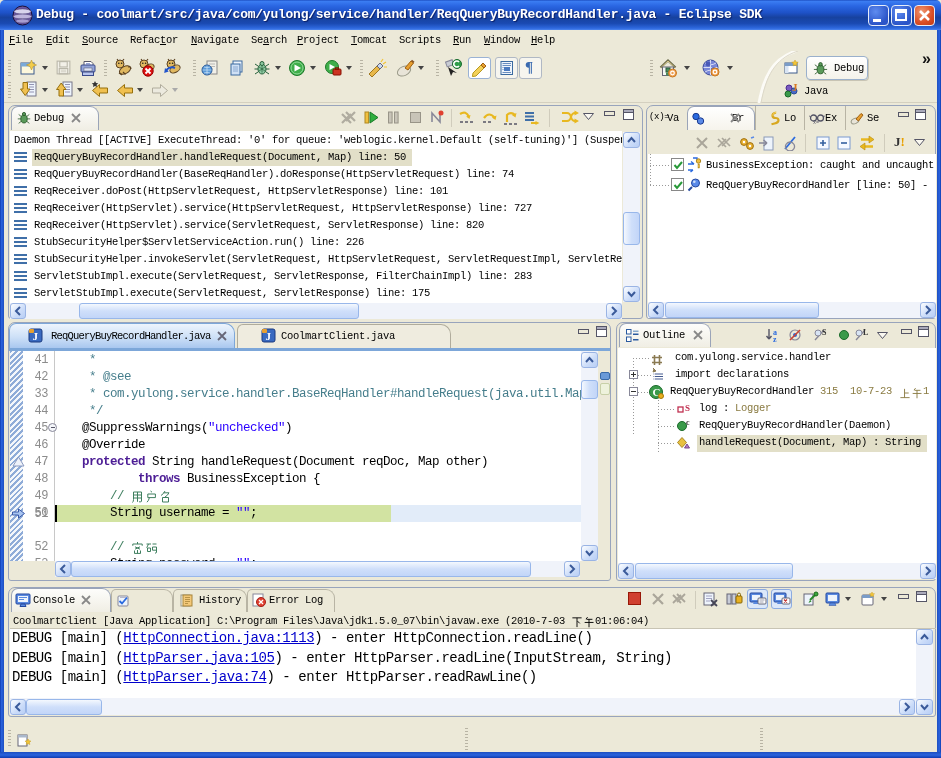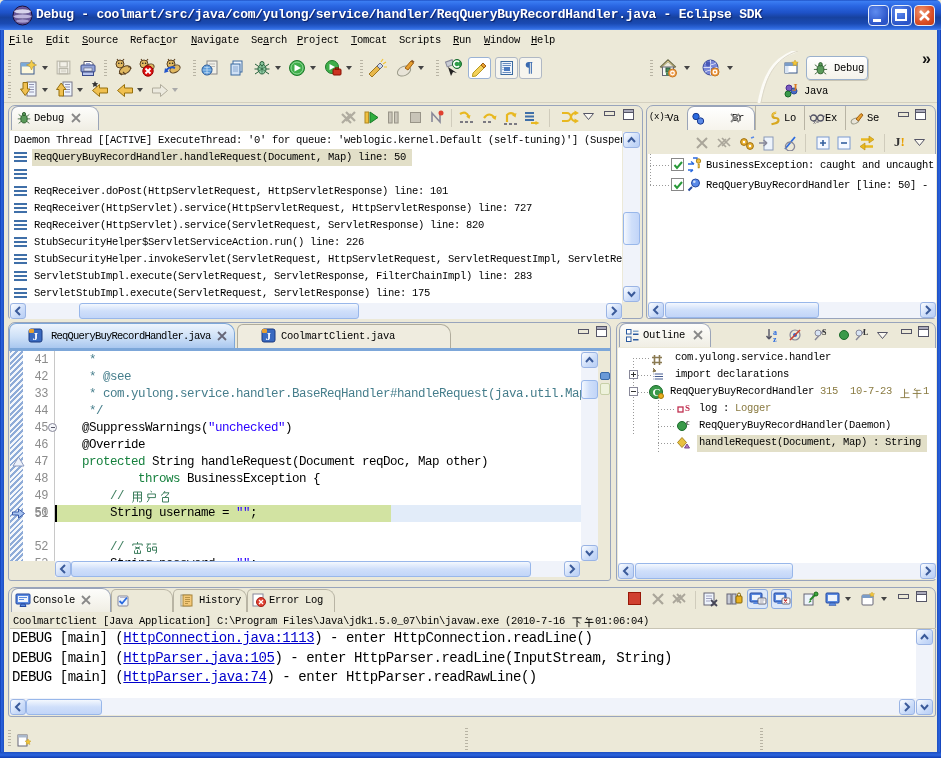--- a/index.html
+++ b/index.html
@@ -34,21 +34,21 @@
 .sbtrack-h{position:absolute;background:#f0f3fa;}
 .sbtrack-v{position:absolute;background:#f0f3fa;}
 .sthumb{position:absolute;background:linear-gradient(180deg,#f4f8fe,#cfdffa 50%,#c2d5f8);border:1px solid #98b7ea;border-radius:3px;}
 .sthumb-v{background:linear-gradient(90deg,#f4f8fe,#cfdffa 50%,#c2d5f8);}
 .dbgrow{left:24px;height:17px;line-height:17px;}
 .fic{position:absolute;left:4px;width:13px;height:11px;background:repeating-linear-gradient(180deg,#3f6fa8 0 2.5px,#fdfdfd 2.5px 4px);}
 .cbx{position:absolute;width:13px;height:13px;background:#fff;border:1px solid #888;}
 .dotl{position:absolute;height:1px;background-image:repeating-linear-gradient(90deg,#999 0 1px,transparent 1px 3px);}
 .cl{position:absolute;left:44px;height:17px;line-height:17px;font-family:"Liberation Mono",monospace;font-size:12.5px;letter-spacing:-0.5px;white-space:pre;color:#000;}
 .ln{position:absolute;left:0;width:38px;text-align:right;height:17px;line-height:17px;font-family:"Liberation Mono",monospace;font-size:12px;letter-spacing:-0.5px;color:#8c8c8c;}
-.kw{color:#15803d;font-weight:normal;text-align:center;}
+.kw{color:#4c1d95;font-weight:bold;text-align:center;}
 .str{color:#2a00ff;}
 .jd{color:#467e8c;}
 .cm{color:#3f7f5f;}
 .olv{color:#8a7b42;}
 .csl{left:2px;height:19.5px;line-height:19.5px;color:#000;}
 .lnk{color:#0000cc;text-decoration:underline;}
 </style></head>
 <body>
 
 <div class="abs" id="titlebar"></div>
@@ -339,20 +339,21 @@
 <div class="abs" style="left:595px;top:5px;width:11px;height:5px;border:1px solid #556;background:#ece9d8;"></div>
 <div class="abs" style="left:614px;top:3px;width:11px;height:11px;border:1px solid #556;background:#fff;">
       <div style="height:3px;background:#aab;border-bottom:1px solid #556;"></div>
     </div>
 
 <div class="abs white" style="left:1px;top:25px;width:612px;height:172px;overflow:hidden;font-size:10.5px;letter-spacing:-0.3px;font-family:'Liberation Mono',monospace;white-space:pre;">
 <div class="abs dbgrow" style="left:4px;top:1px;">Daemon Thread [[ACTIVE] ExecuteThread: '0' for queue: 'weblogic.kernel.Default (self-tuning)'] (Suspen</div>
 <div class="abs sel-beige" style="left:22px;top:18px;width:380px;height:17px;"></div>
 <i class="fic" style="top:21px;"></i><i class="fic" style="top:38px;"></i><i class="fic" style="top:55px;"></i><i class="fic" style="top:72px;"></i><i class="fic" style="top:89px;"></i><i class="fic" style="top:106px;"></i><i class="fic" style="top:123px;"></i><i class="fic" style="top:140px;"></i><i class="fic" style="top:157px;"></i>
 <div class="abs dbgrow" style="top:18px;">ReqQueryBuyRecordHandler.handleRequest(Document, Map) line: 50</div>
+<div class="abs dbgrow" style="top:35px;">ReqQueryBuyRecordHandler(BaseReqHandler).doResponse(HttpServletRequest) line: 74</div>
 <div class="abs dbgrow" style="top:52px;">ReqReceiver.doPost(HttpServletRequest, HttpServletResponse) line: 101</div>
 <div class="abs dbgrow" style="top:69px;">ReqReceiver(HttpServlet).service(HttpServletRequest, HttpServletResponse) line: 727</div>
 <div class="abs dbgrow" style="top:86px;">ReqReceiver(HttpServlet).service(ServletRequest, ServletResponse) line: 820</div>
 <div class="abs dbgrow" style="top:103px;">StubSecurityHelper$ServletServiceAction.run() line: 226</div>
 <div class="abs dbgrow" style="top:120px;">StubSecurityHelper.invokeServlet(ServletRequest, HttpServletRequest, ServletRequestImpl, ServletRe</div>
 <div class="abs dbgrow" style="top:137px;">ServletStubImpl.execute(ServletRequest, ServletResponse, FilterChainImpl) line: 283</div>
 <div class="abs dbgrow" style="top:154px;">ServletStubImpl.execute(ServletRequest, ServletResponse) line: 175</div>
 </div>
 
 <div class="sbtrack-v" style="left:614px;top:26px;width:17px;height:170px;"></div>
@@ -787,21 +788,21 @@
       <rect x="2" y="4" width="11" height="3" fill="#7a9cc8"></rect>
       <path d="M12 1 l.8 1.6 1.8.2-1.3 1.2.3 1.8-1.6-.9-1.6.9.3-1.8-1.3-1.2 1.8-.2z" fill="#f3c536" stroke="#c49a20" stroke-width=".4"></path>
     </svg>
 <div class="abs dd" style="left:872px;top:9px;"></div>
 <div class="abs" style="left:889px;top:6px;width:11px;height:5px;border:1px solid #556;background:#ece9d8;"></div>
 <div class="abs" style="left:907px;top:3px;width:11px;height:11px;border:1px solid #556;background:#fff;">
       <div style="height:3px;background:#aab;border-bottom:1px solid #556;"></div>
     </div>
 
 <div class="abs" style="left:1px;top:24px;width:926px;height:17px;border-bottom:1px solid #c8c4b4;"></div>
-<div class="abs ui" style="left:4px;top:27px;">CoolmartClient [Java Application] C:\Program Files\Java\jdk1.5.0_07\bin\javaw.exe (2010-7-16 </div>
+<div class="abs ui" style="left:4px;top:27px;">CoolmartClient [Java Application] C:\Program Files\Java\jdk1.5.0_07\bin\javaw.exe (2010-7-03 </div>
 <svg class="abs" style="left:562px;top:28px;" width="12" height="12" viewBox="0 0 13 13">
       <path d="M1.5 2 h10 M6.5 2 v10 M7 5.5 l2.5 2.5" stroke="#000" fill="none"></path>
     </svg>
 <svg class="abs" style="left:574px;top:28px;" width="12" height="12" viewBox="0 0 13 13">
       <path d="M5 1.2 l-1.8 2.2 M3.8 3.6 h6.4 M1.8 7 h9.6 M6.5 3.6 v8.6" stroke="#000" fill="none"></path>
     </svg>
 <div class="abs ui" style="left:586px;top:27px;">01:06:04)</div>
 
 <div class="abs white" style="left:1px;top:41px;width:906px;height:69px;overflow:hidden;font-family:'Liberation Mono',monospace;font-size:14px;letter-spacing:-0.45px;white-space:pre;">
 <div class="abs csl" style="top:0px;">DEBUG [main] (<a class="lnk">HttpConnection.java:1113</a>) - enter HttpConnection.readLine()</div>

